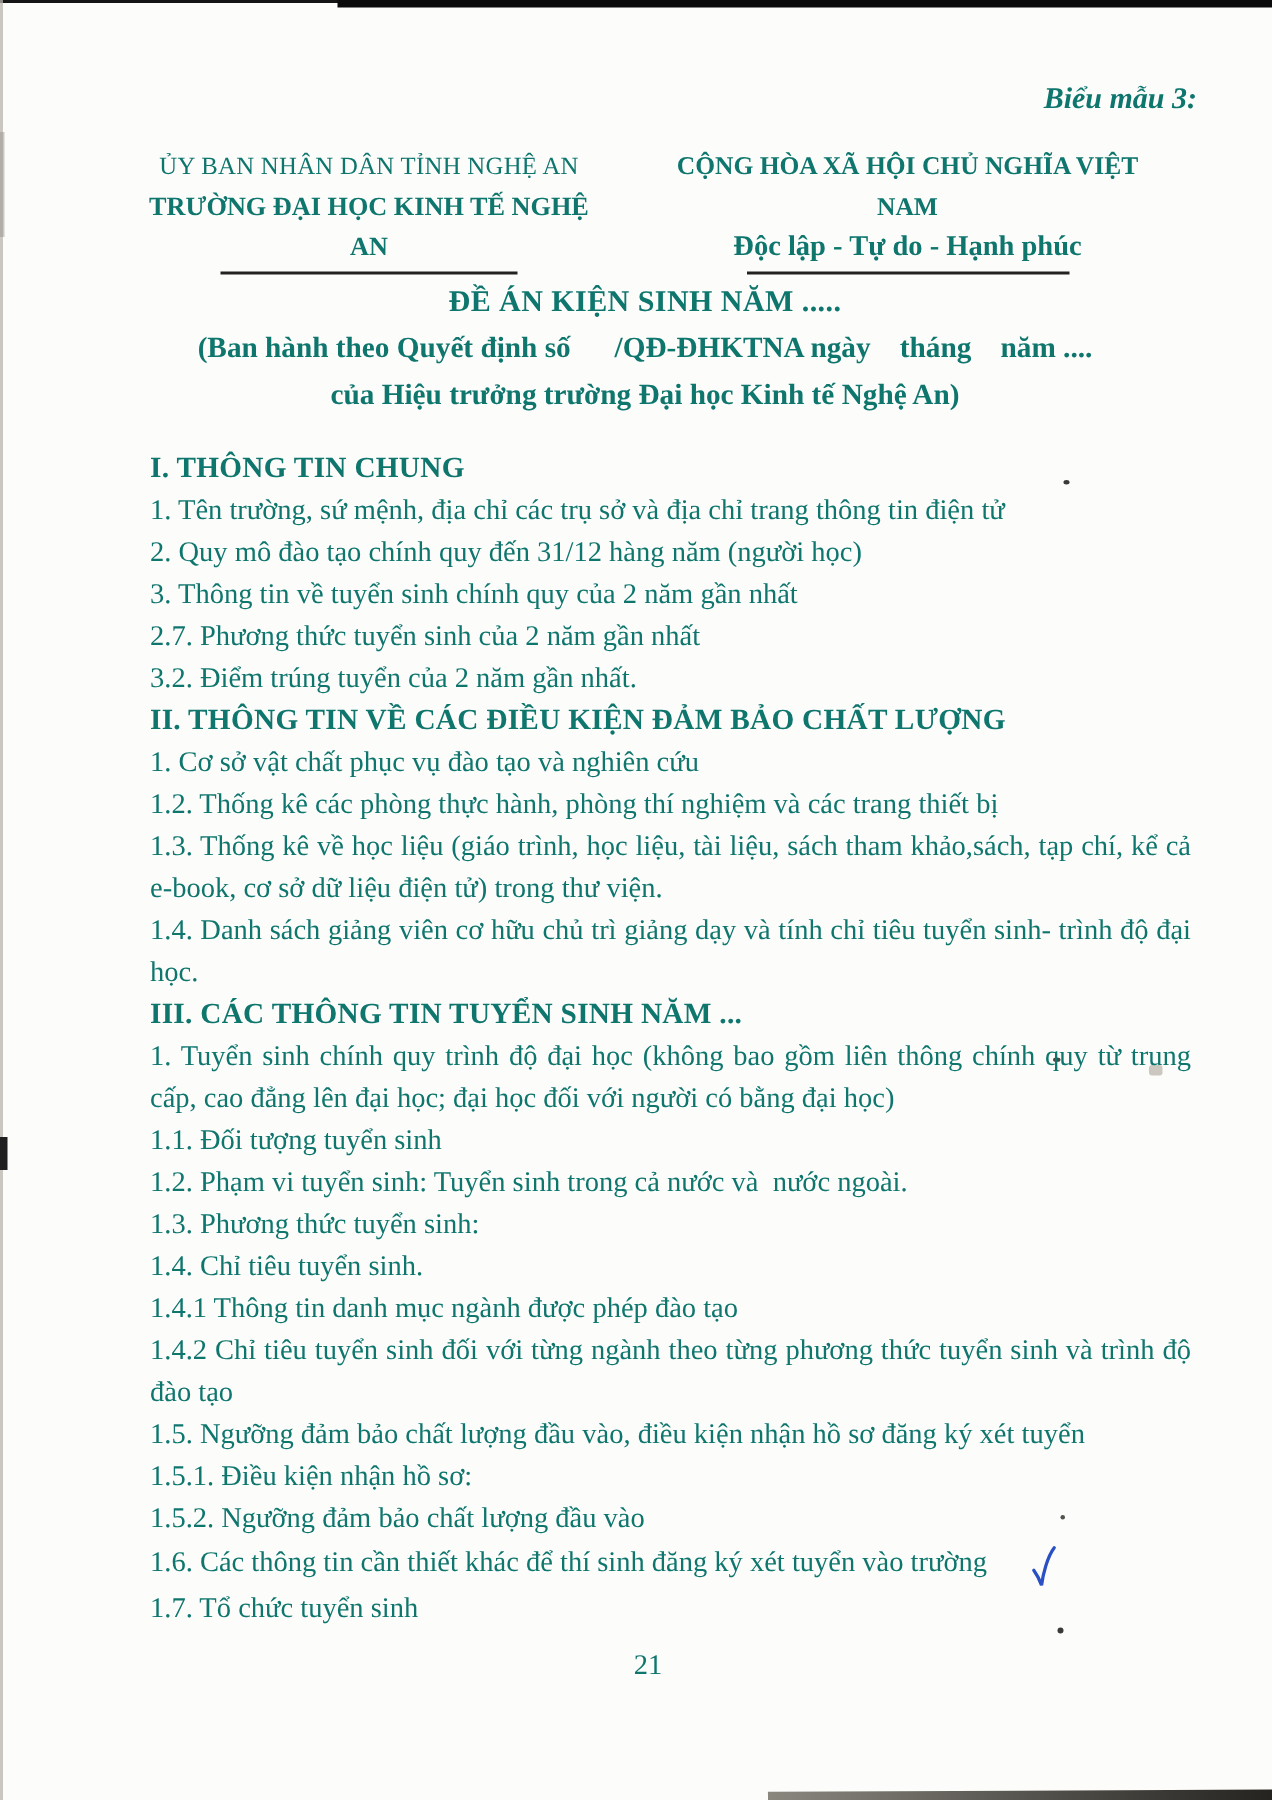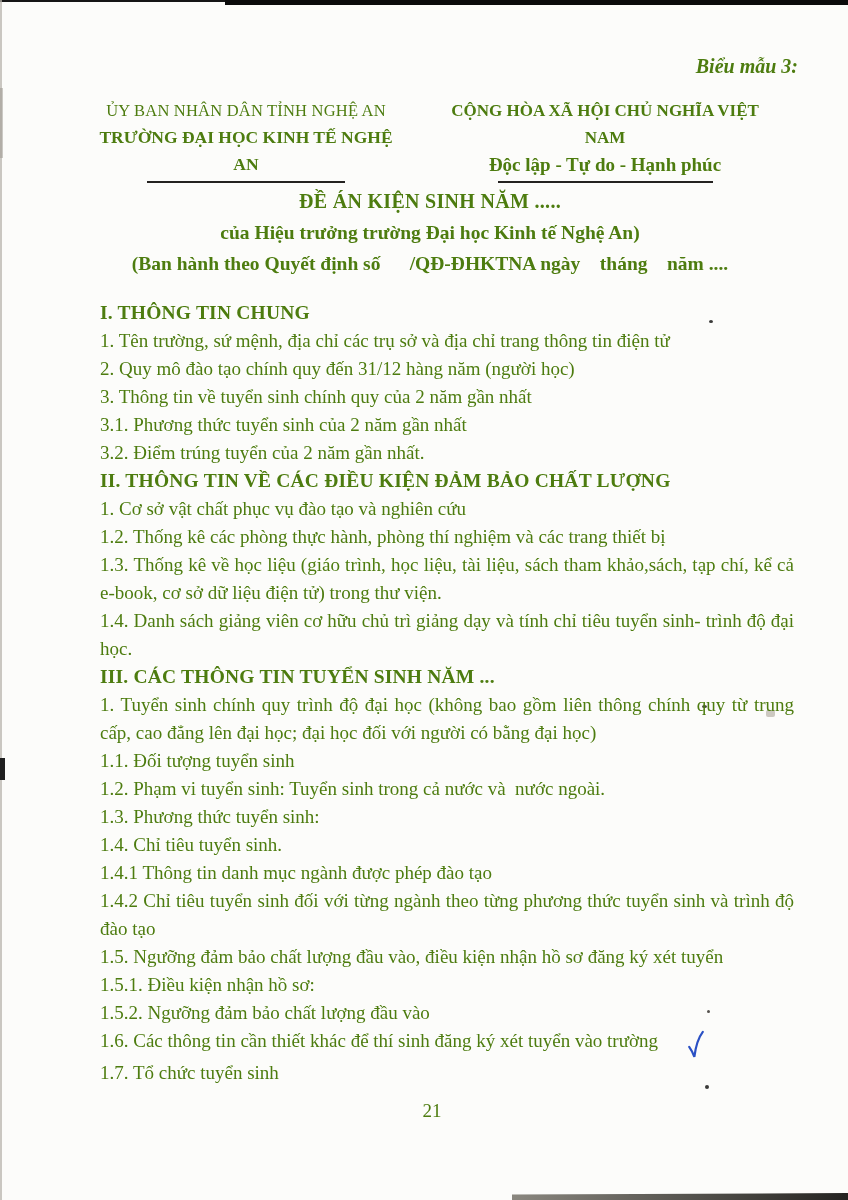--- a/index.html
+++ b/index.html
@@ -1,20 +1,20 @@
 <!DOCTYPE html>
 <html lang="vi"><head>
 <meta charset="utf-8">
 <style>
   html,body{margin:0;padding:0;background:#e8e8e8;}
   .page{
     position:relative;width:848px;height:1200px;margin:0 auto;
     background:#fcfcfa;overflow:hidden;
     font-family:"Liberation Serif","DejaVu Serif",serif;
-    color:#4d7c0f;
+    color:#0f766e;
   }
   
   .art{position:absolute;pointer-events:none;}
   .top-line{top:0;left:0;width:100%;height:2px;background:#151515;}
   .top-line-thick{top:0;left:225px;right:0;height:5px;background:#0b0b0b;}
   .left-line{top:0;left:0;width:2px;height:100%;background:#b9b5ae;opacity:.75;}
   .left-smudge{left:0;top:88px;width:3px;height:70px;background:#9a958d;opacity:.5;}
   .left-tick{left:0;top:758px;width:5px;height:22px;background:#1f1f1f;}
   .bottom-bar{left:512px;right:-4px;bottom:0;height:7px;
     background:linear-gradient(to right,#8a877f,#23221f);
@@ -78,30 +78,30 @@
     <div class="h-underline"></div>
   </div>
   <div class="hcol hcol-right">
     <div class="l1-right">CỘNG HÒA XÃ HỘI CHỦ NGHĨA VIỆT NAM</div>
     <div class="l2-right">Độc lập - Tự do - Hạnh phúc</div>
     <div class="h-underline"></div>
   </div>
 
   <div class="title-block">
     <div class="t1">ĐỀ ÁN KIỆN SINH NĂM .....</div>
+    <div>(Ban hành theo Quyết định số&nbsp;&nbsp;&nbsp;&nbsp;&nbsp;&nbsp;/QĐ-ĐHKTNA ngày&nbsp;&nbsp;&nbsp;&nbsp;tháng&nbsp;&nbsp;&nbsp;&nbsp;năm ....</div>
     <div>của Hiệu trưởng trường Đại học Kinh tế Nghệ An)</div>
-    <div>(Ban hành theo Quyết định số&nbsp;&nbsp;&nbsp;&nbsp;&nbsp;&nbsp;/QĐ-ĐHKTNA ngày&nbsp;&nbsp;&nbsp;&nbsp;tháng&nbsp;&nbsp;&nbsp;&nbsp;năm ....</div>
   </div>
 
   <div class="body-block">
     <p class="h">I. THÔNG TIN CHUNG</p>
     <p>1. Tên trường, sứ mệnh, địa chỉ các trụ sở và địa chỉ trang thông tin điện tử</p>
     <p>2. Quy mô đào tạo chính quy đến 31/12 hàng năm (người học)</p>
     <p>3. Thông tin về tuyển sinh chính quy của 2 năm gần nhất</p>
-    <p>3.1. Phương thức tuyển sinh của 2 năm gần nhất</p>
+    <p>2.7. Phương thức tuyển sinh của 2 năm gần nhất</p>
     <p>3.2. Điểm trúng tuyển của 2 năm gần nhất.</p>
     <p class="h">II. THÔNG TIN VỀ CÁC ĐIỀU KIỆN ĐẢM BẢO CHẤT LƯỢNG</p>
     <p>1. Cơ sở vật chất phục vụ đào tạo và nghiên cứu</p>
     <p>1.2. Thống kê các phòng thực hành, phòng thí nghiệm và các trang thiết bị</p>
     <p class="just">1.3. Thống kê về học liệu (giáo trình, học liệu, tài liệu, sách tham khảo,sách, tạp chí, kể cả e-book, cơ sở dữ liệu điện tử) trong thư viện.</p>
     <p class="just">1.4. Danh sách giảng viên cơ hữu chủ trì giảng dạy và tính chỉ tiêu tuyển sinh- trình độ đại học.</p>
     <p class="h">III. CÁC THÔNG TIN TUYỂN SINH NĂM ...</p>
     <p class="just">1. Tuyển sinh chính quy trình độ đại học (không bao gồm liên thông chính quy từ trung cấp, cao đẳng lên đại học; đại học đối với người có bằng đại học)</p>
     <p>1.1. Đối tượng tuyển sinh</p>
     <p>1.2. Phạm vi tuyển sinh: Tuyển sinh trong cả nước và&nbsp; nước ngoài.</p>

